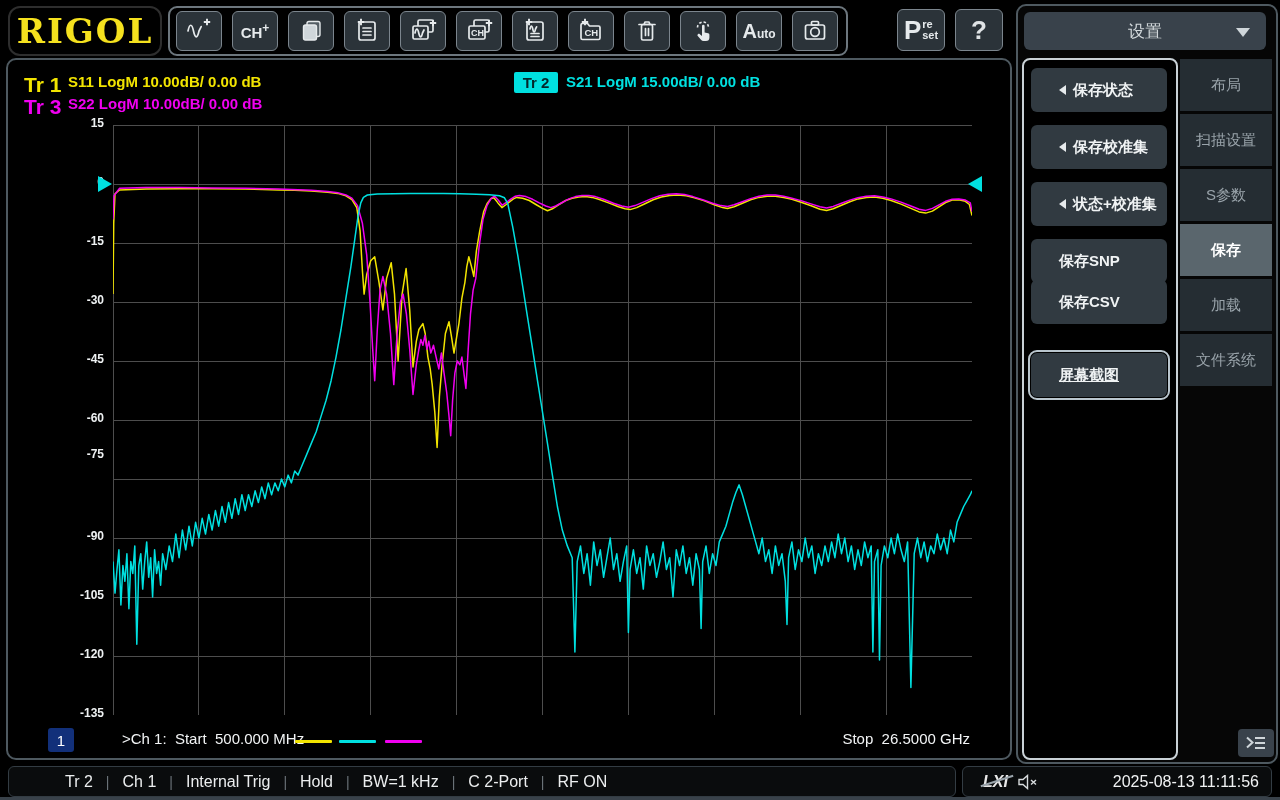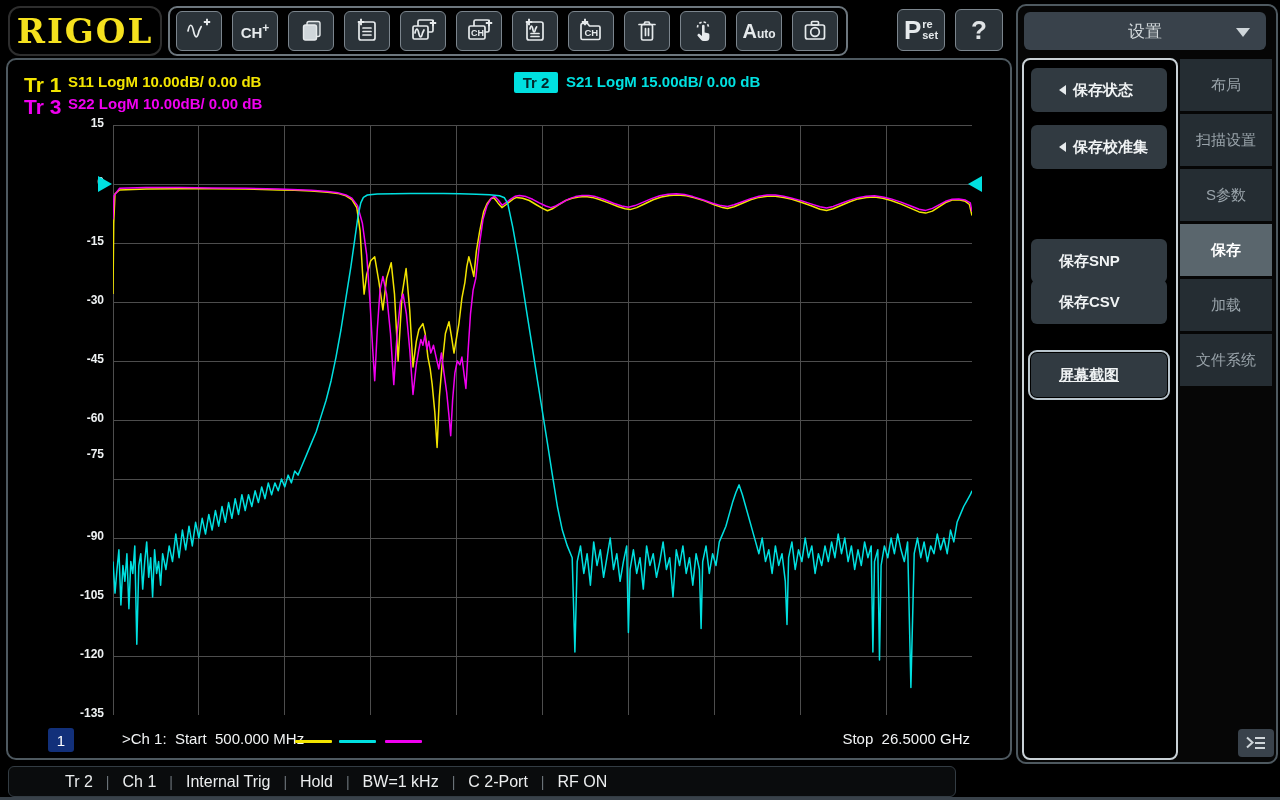--- a/index.html
+++ b/index.html
@@ -228,20 +228,24 @@
     </div>
     <div id="submenu">
         <div class="menu-item" style="top: 8px;">
           <span class="arrow-left"></span>
           <span>保存状态</span>
         </div>
         <div class="menu-item" style="top: 65px;">
           <span class="arrow-left"></span>
           <span>保存校准集</span>
         </div>
+        <div class="menu-item" style="top: 122px;">
+          <span class="arrow-left"></span>
+          <span>状态+校准集</span>
+        </div>
         <div class="menu-item" style="top: 179px;">
           <span>保存SNP</span>
         </div>
         <div class="menu-item" style="top: 220px;">
           <span>保存CSV</span>
         </div>
         <div class="menu-item focused" style="top: 293px; text-decoration: underline;">
           <span>屏幕截图</span>
         </div>
       </div>
@@ -269,15 +273,23 @@
       <span class="st-item">Internal Trig</span>
       <span class="sep">|</span>
       <span class="st-item">Hold</span>
       <span class="sep">|</span>
       <span class="st-item">BW=1 kHz</span>
       <span class="sep">|</span>
       <span class="st-item">C 2-Port</span>
       <span class="sep">|</span>
       <span class="st-item">RF ON</span>
     </div>
+  <div class="abs" id="status-right">
+    <span id="lxi">LXI</span>
+    <svg width="22" height="16" viewBox="0 0 22 16" style="margin-left:10px">
+      <polygon points="1,5.5 5,5.5 9.5,1.5 9.5,14.5 5,10.5 1,10.5" fill="none" stroke="#d8dcde" stroke-width="1.4"></polygon>
+      <path d="M13 6 l5 4.5 M18 6 l-5 4.5" stroke="#d8dcde" stroke-width="1.4"></path>
+    </svg>
+    <span id="dt">2025-08-13 11:11:56</span>
+  </div>
   <div class="abs" id="bottom-strip"></div>
 
 </div>
 
 </body></html>

